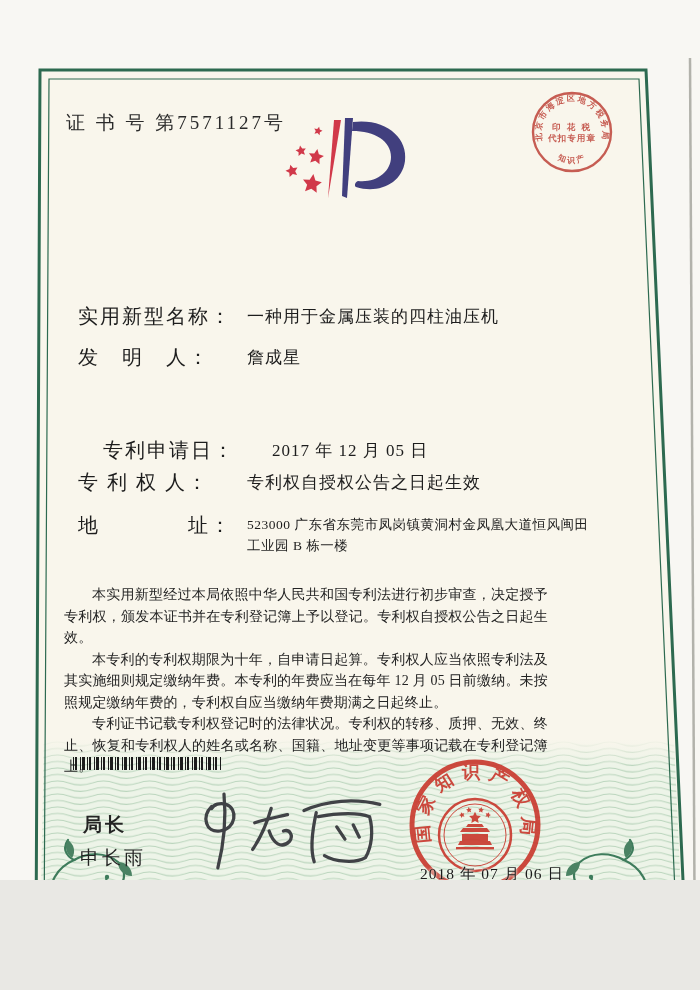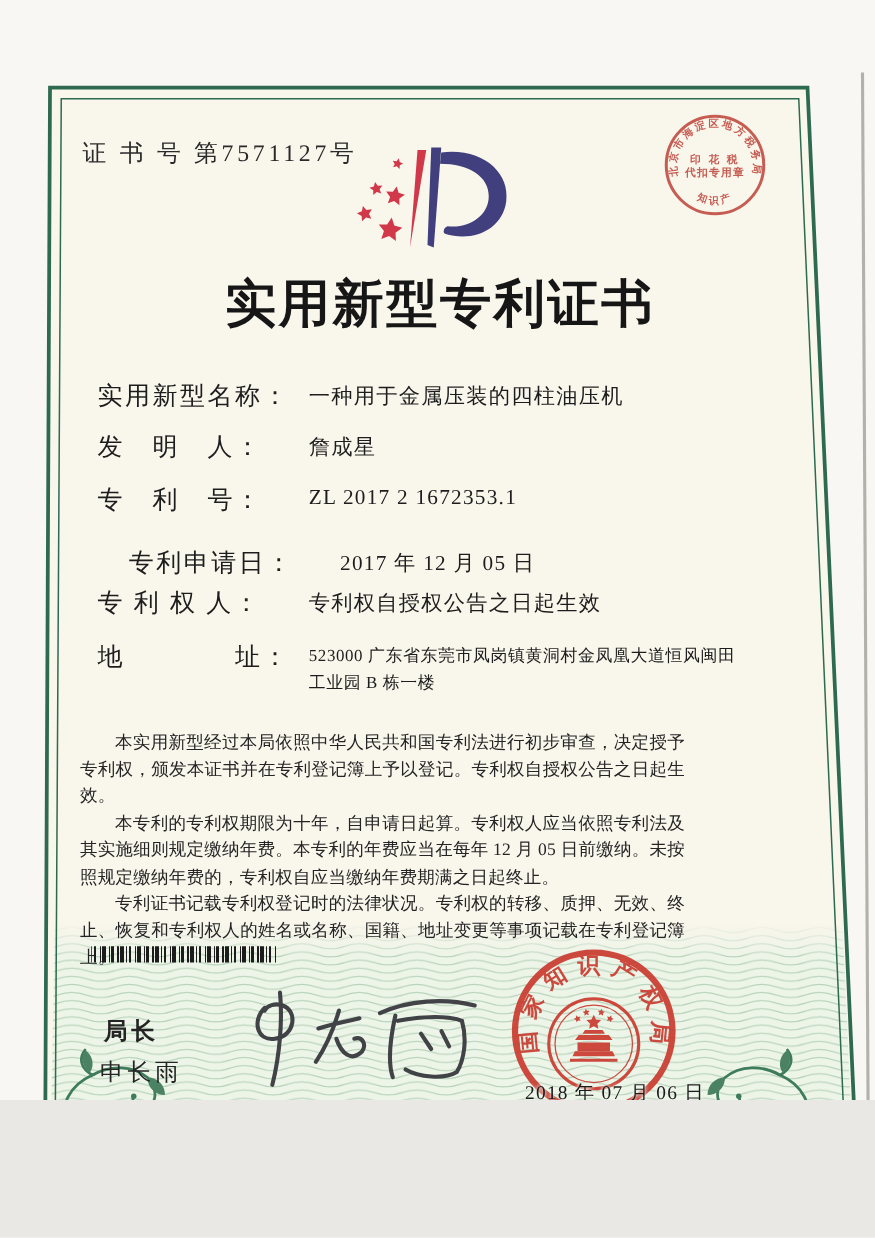--- a/index.html
+++ b/index.html
@@ -116,30 +116,26 @@
         <textPath href="#taxTop" startOffset="50%" text-anchor="middle">北京市海淀区地方税务局</textPath>
       </text>
       <text font-size="8" letter-spacing="2" fill="#c4554b" font-weight="bold">
         <textPath href="#taxBot" startOffset="50%" text-anchor="middle">国家知识产权局</textPath>
       </text>
       <text x="0" y="-2" text-anchor="middle" font-size="8.6" letter-spacing="2" fill="#c4554b" font-weight="bold">印 花 税</text>
       <text x="0" y="9" text-anchor="middle" font-size="8.6" letter-spacing="1" fill="#c4554b" font-weight="bold">代扣专用章</text>
     </g>
   </svg>
 
-  <div class="abs title z2">实用新型专利证书</div>
 
   <div class="frow r0 z2">
     <span class="lab">实用新型名称：</span><span class="val">一种用于金属压装的四柱油压机</span>
   </div>
   <div class="frow r1 z2">
     <span class="lab">发　明　人：</span><span class="val">詹成星</span>
-  </div>
-  <div class="frow r2 z2">
-    <span class="lab">专　利　号：</span><span class="val">ZL 2017 2 1672353.1</span>
   </div>
   <div class="frow r3 z2">
     <span class="lab">专利申请日：</span><span class="val">2017 年 12 月 05 日</span>
   </div>
   <div class="frow r4 z2">
     <span class="lab">专 利 权 人：</span><span class="val">专利权自授权公告之日起生效</span>
   </div>
   <div class="frow r5 z2">
     <span class="lab">地　　　　址：</span><span class="val addr-val"><span>523000 广东省东莞市凤岗镇黄洞村金凤凰大道恒风闽田</span><br><span>工业园 B 栋一楼</span></span>
   </div>

